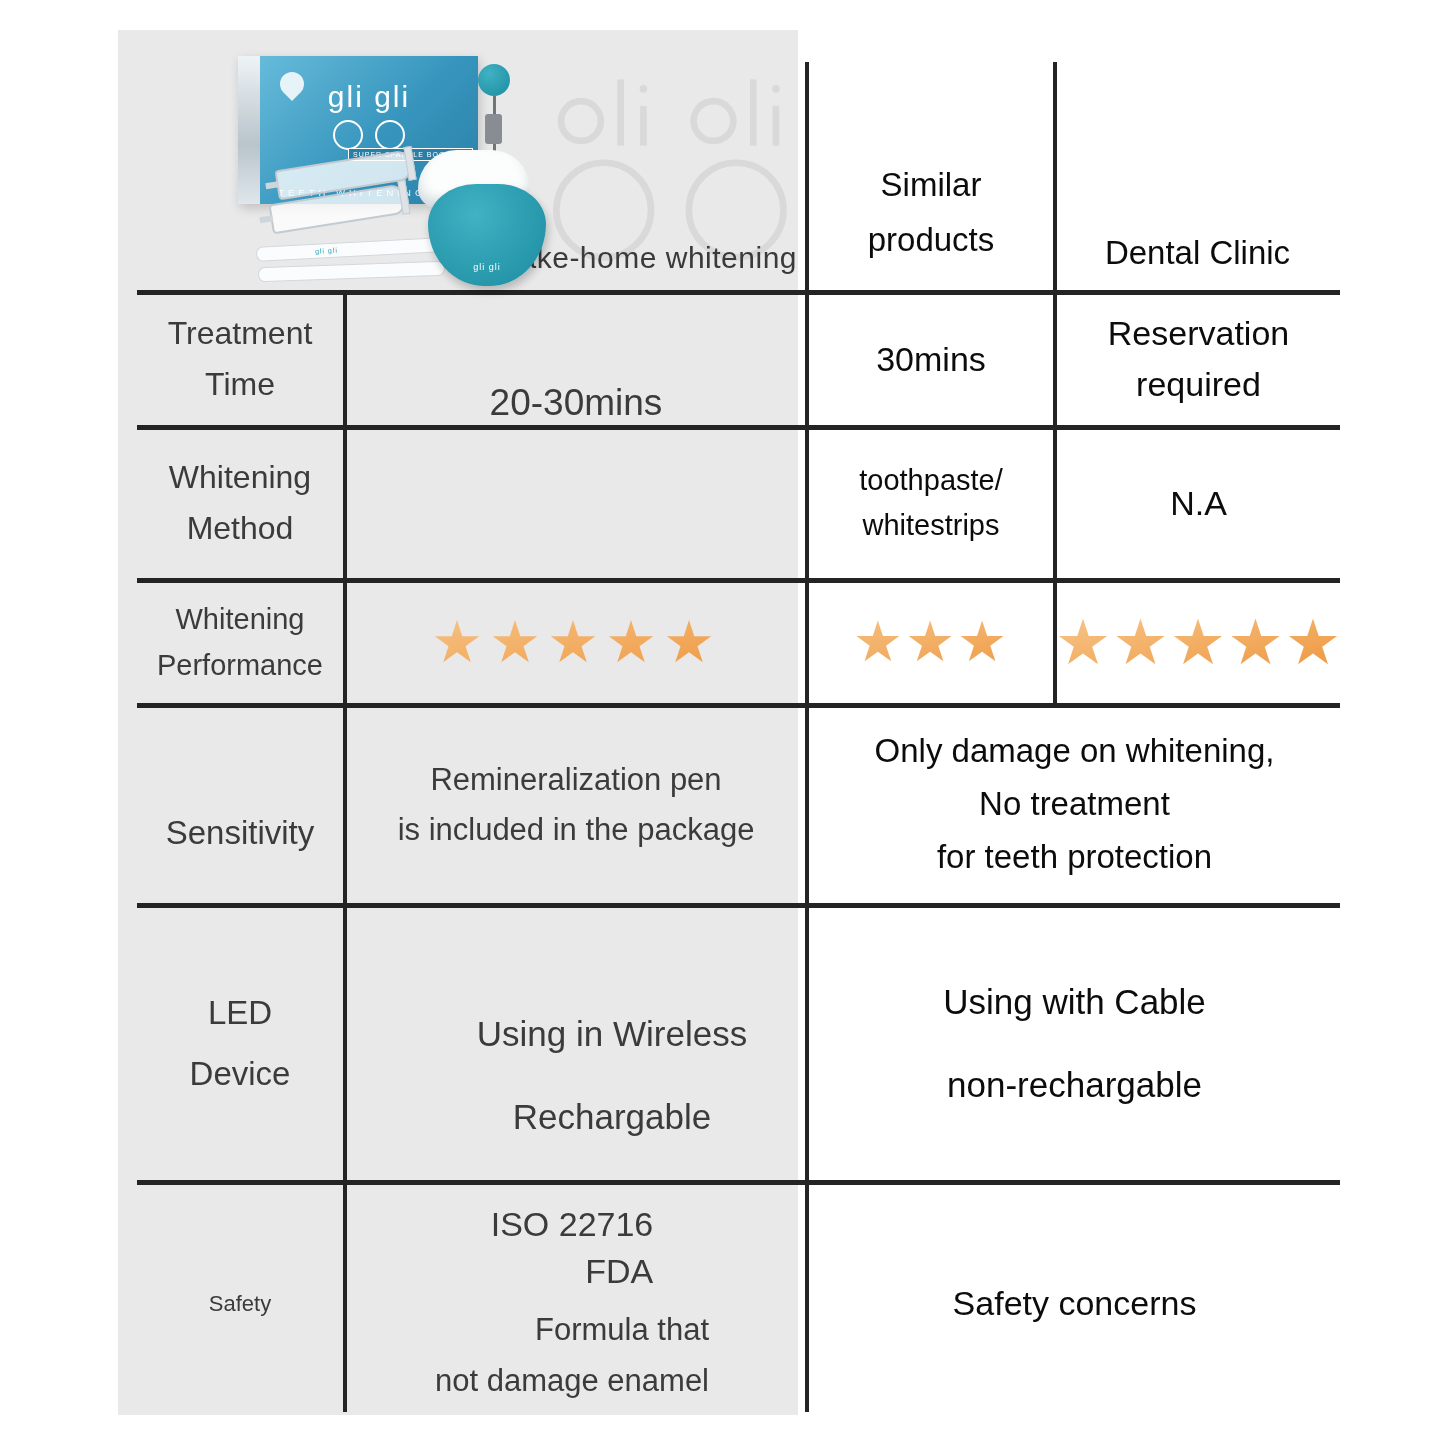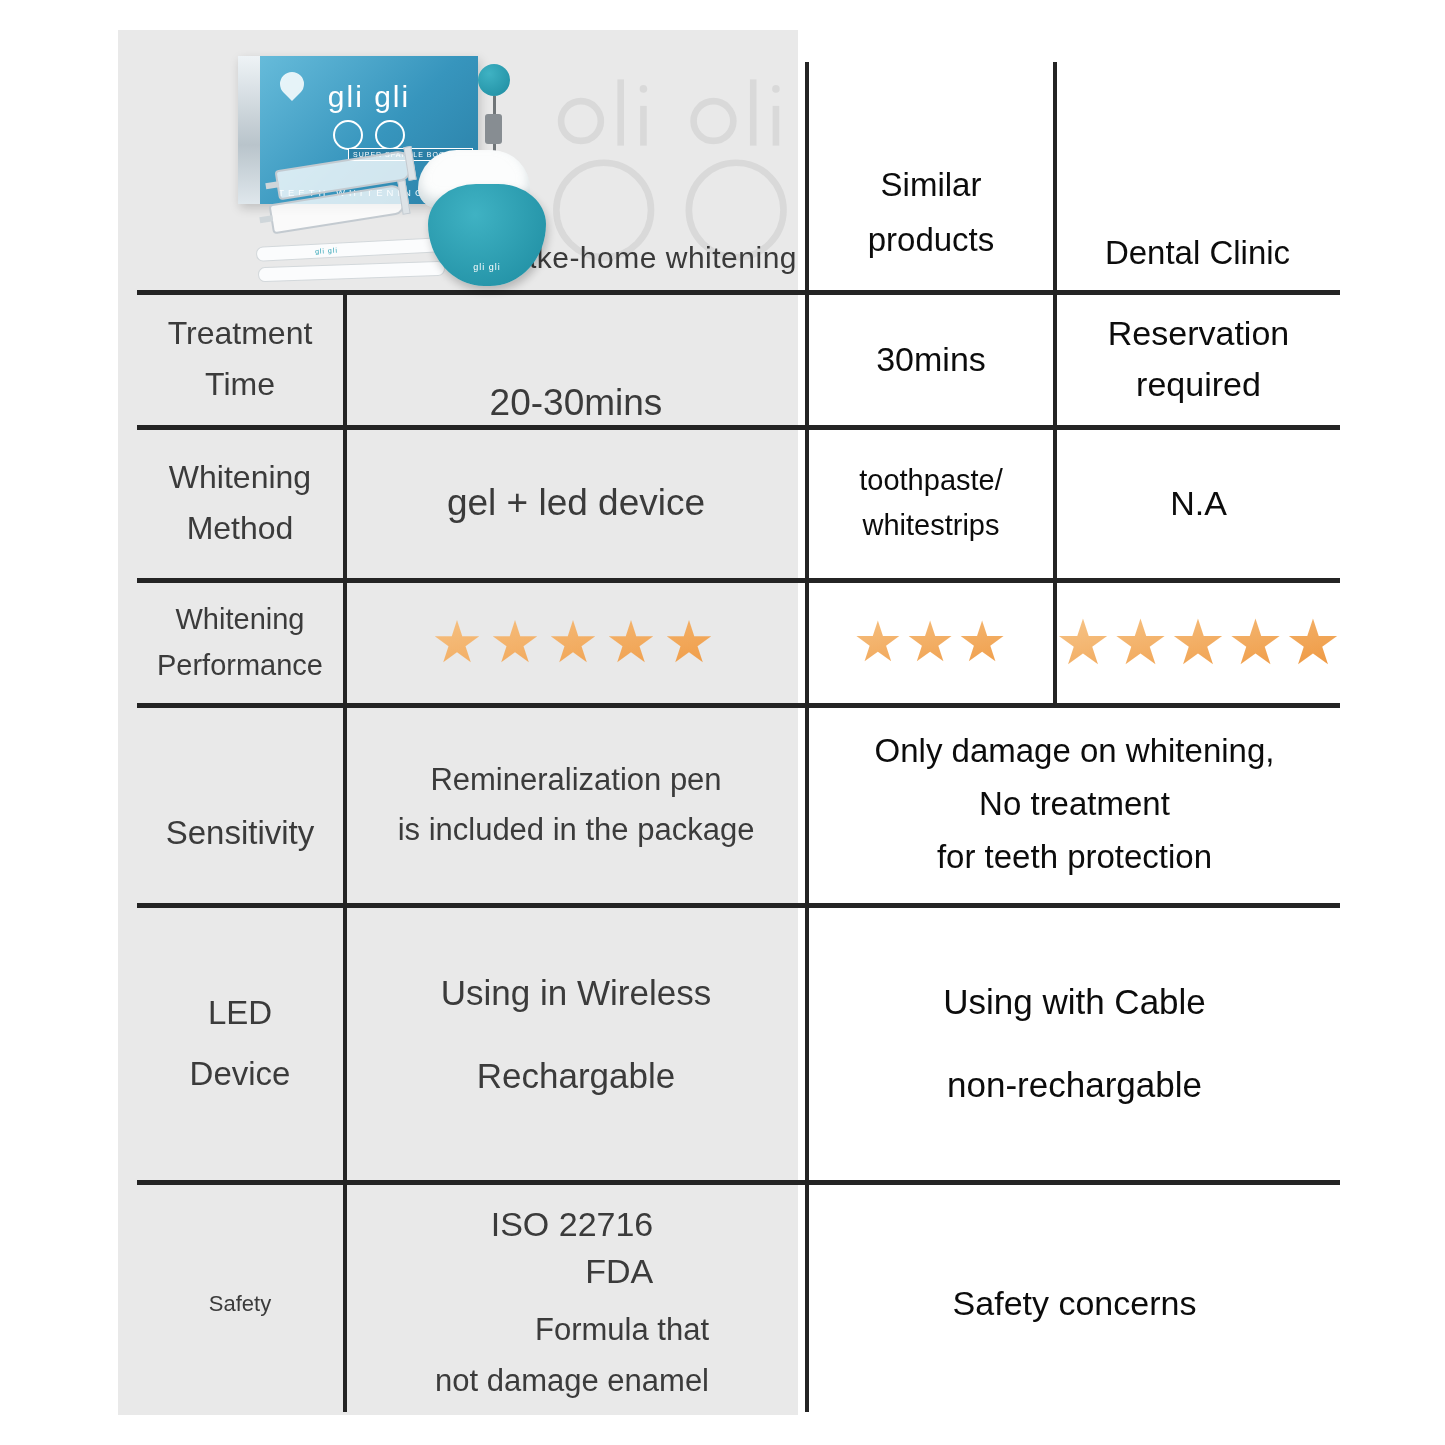--- a/index.html
+++ b/index.html
@@ -144,41 +144,40 @@
 
   <div class="cell ink-dark" style="left:137px;top:295px;width:206px;height:128px;font-size:32px;line-height:1.6;">Treatment
 Time</div>
   <div class="cell ink-dark" style="left:347px;top:295px;width:458px;height:128px;font-size:37px;margin-top:44px;">20-30mins</div>
   <div class="cell ink-black" style="left:809px;top:295px;width:244px;height:128px;font-size:34px;">30mins</div>
   <div class="cell ink-black" style="left:1057px;top:295px;width:283px;height:128px;font-size:34px;line-height:1.5;">Reservation
 required</div>
 
   <div class="cell ink-dark" style="left:137px;top:430px;width:206px;height:146px;font-size:32px;line-height:1.6;">Whitening
 Method</div>
-  <div class="cell ink-dark" style="left:347px;top:430px;width:458px;height:146px;font-size:37px;">gel + led device</div>
   <div class="cell ink-black" style="left:1057px;top:430px;width:283px;height:146px;font-size:34px;">N.A</div>
   <div class="cell ink-black" style="left:809px;top:430px;width:244px;height:146px;font-size:29px;line-height:1.55;">toothpaste/
 whitestrips</div>
 
   <div class="cell ink-dark" style="left:137px;top:583px;width:206px;height:118px;font-size:29px;line-height:1.6;">Whitening
 Performance</div>
   <div class="cell stars" style="left:347px;top:583px;width:458px;height:118px;font-size:58px;letter-spacing:6px;">★★★★★</div>
   <div class="cell stars" style="left:809px;top:583px;width:244px;height:118px;font-size:56px;letter-spacing:2px;">★★★</div>
   <div class="cell stars" style="left:1057px;top:583px;width:283px;height:118px;font-size:63px;letter-spacing:1px;">★★★★★</div>
 
   <div class="cell ink-dark" style="left:137px;top:708px;width:206px;height:193px;font-size:33px;margin-top:28px;">Sensitivity</div>
   <div class="cell ink-dark" style="left:347px;top:708px;width:458px;height:193px;font-size:31px;line-height:1.6;">Remineralization pen
 is included in the package</div>
   <div class="cell ink-black" style="left:809px;top:708px;width:531px;height:193px;font-size:33px;line-height:1.6;">Only damage on whitening,
 No treatment
 for teeth protection</div>
 
   <div class="cell ink-dark" style="left:137px;top:908px;width:206px;height:270px;font-size:33px;line-height:1.85;">LED
 Device</div>
-  <div class="cell ink-dark" style="left:347px;top:899px;width:458px;height:270px;font-size:35px;line-height:1.18;">Using in Wireless
+  <div class="cell ink-dark" style="left:347px;top:940px;width:458px;height:270px;font-size:35px;line-height:1.18;padding-left:36px;">Using in Wireless
 
 Rechargable</div>
   <div class="cell ink-black" style="left:809px;top:908px;width:531px;height:270px;font-size:35px;line-height:1.18;">Using with Cable
 
 non-rechargable</div>
 
   <div class="cell ink-dark" style="left:137px;top:1192px;width:206px;height:223px;font-size:22px;">Safety</div>
   <div class="safety-cell">
     <div style="font-size:34px;line-height:1.4;">ISO 22716
 FDA</div>

